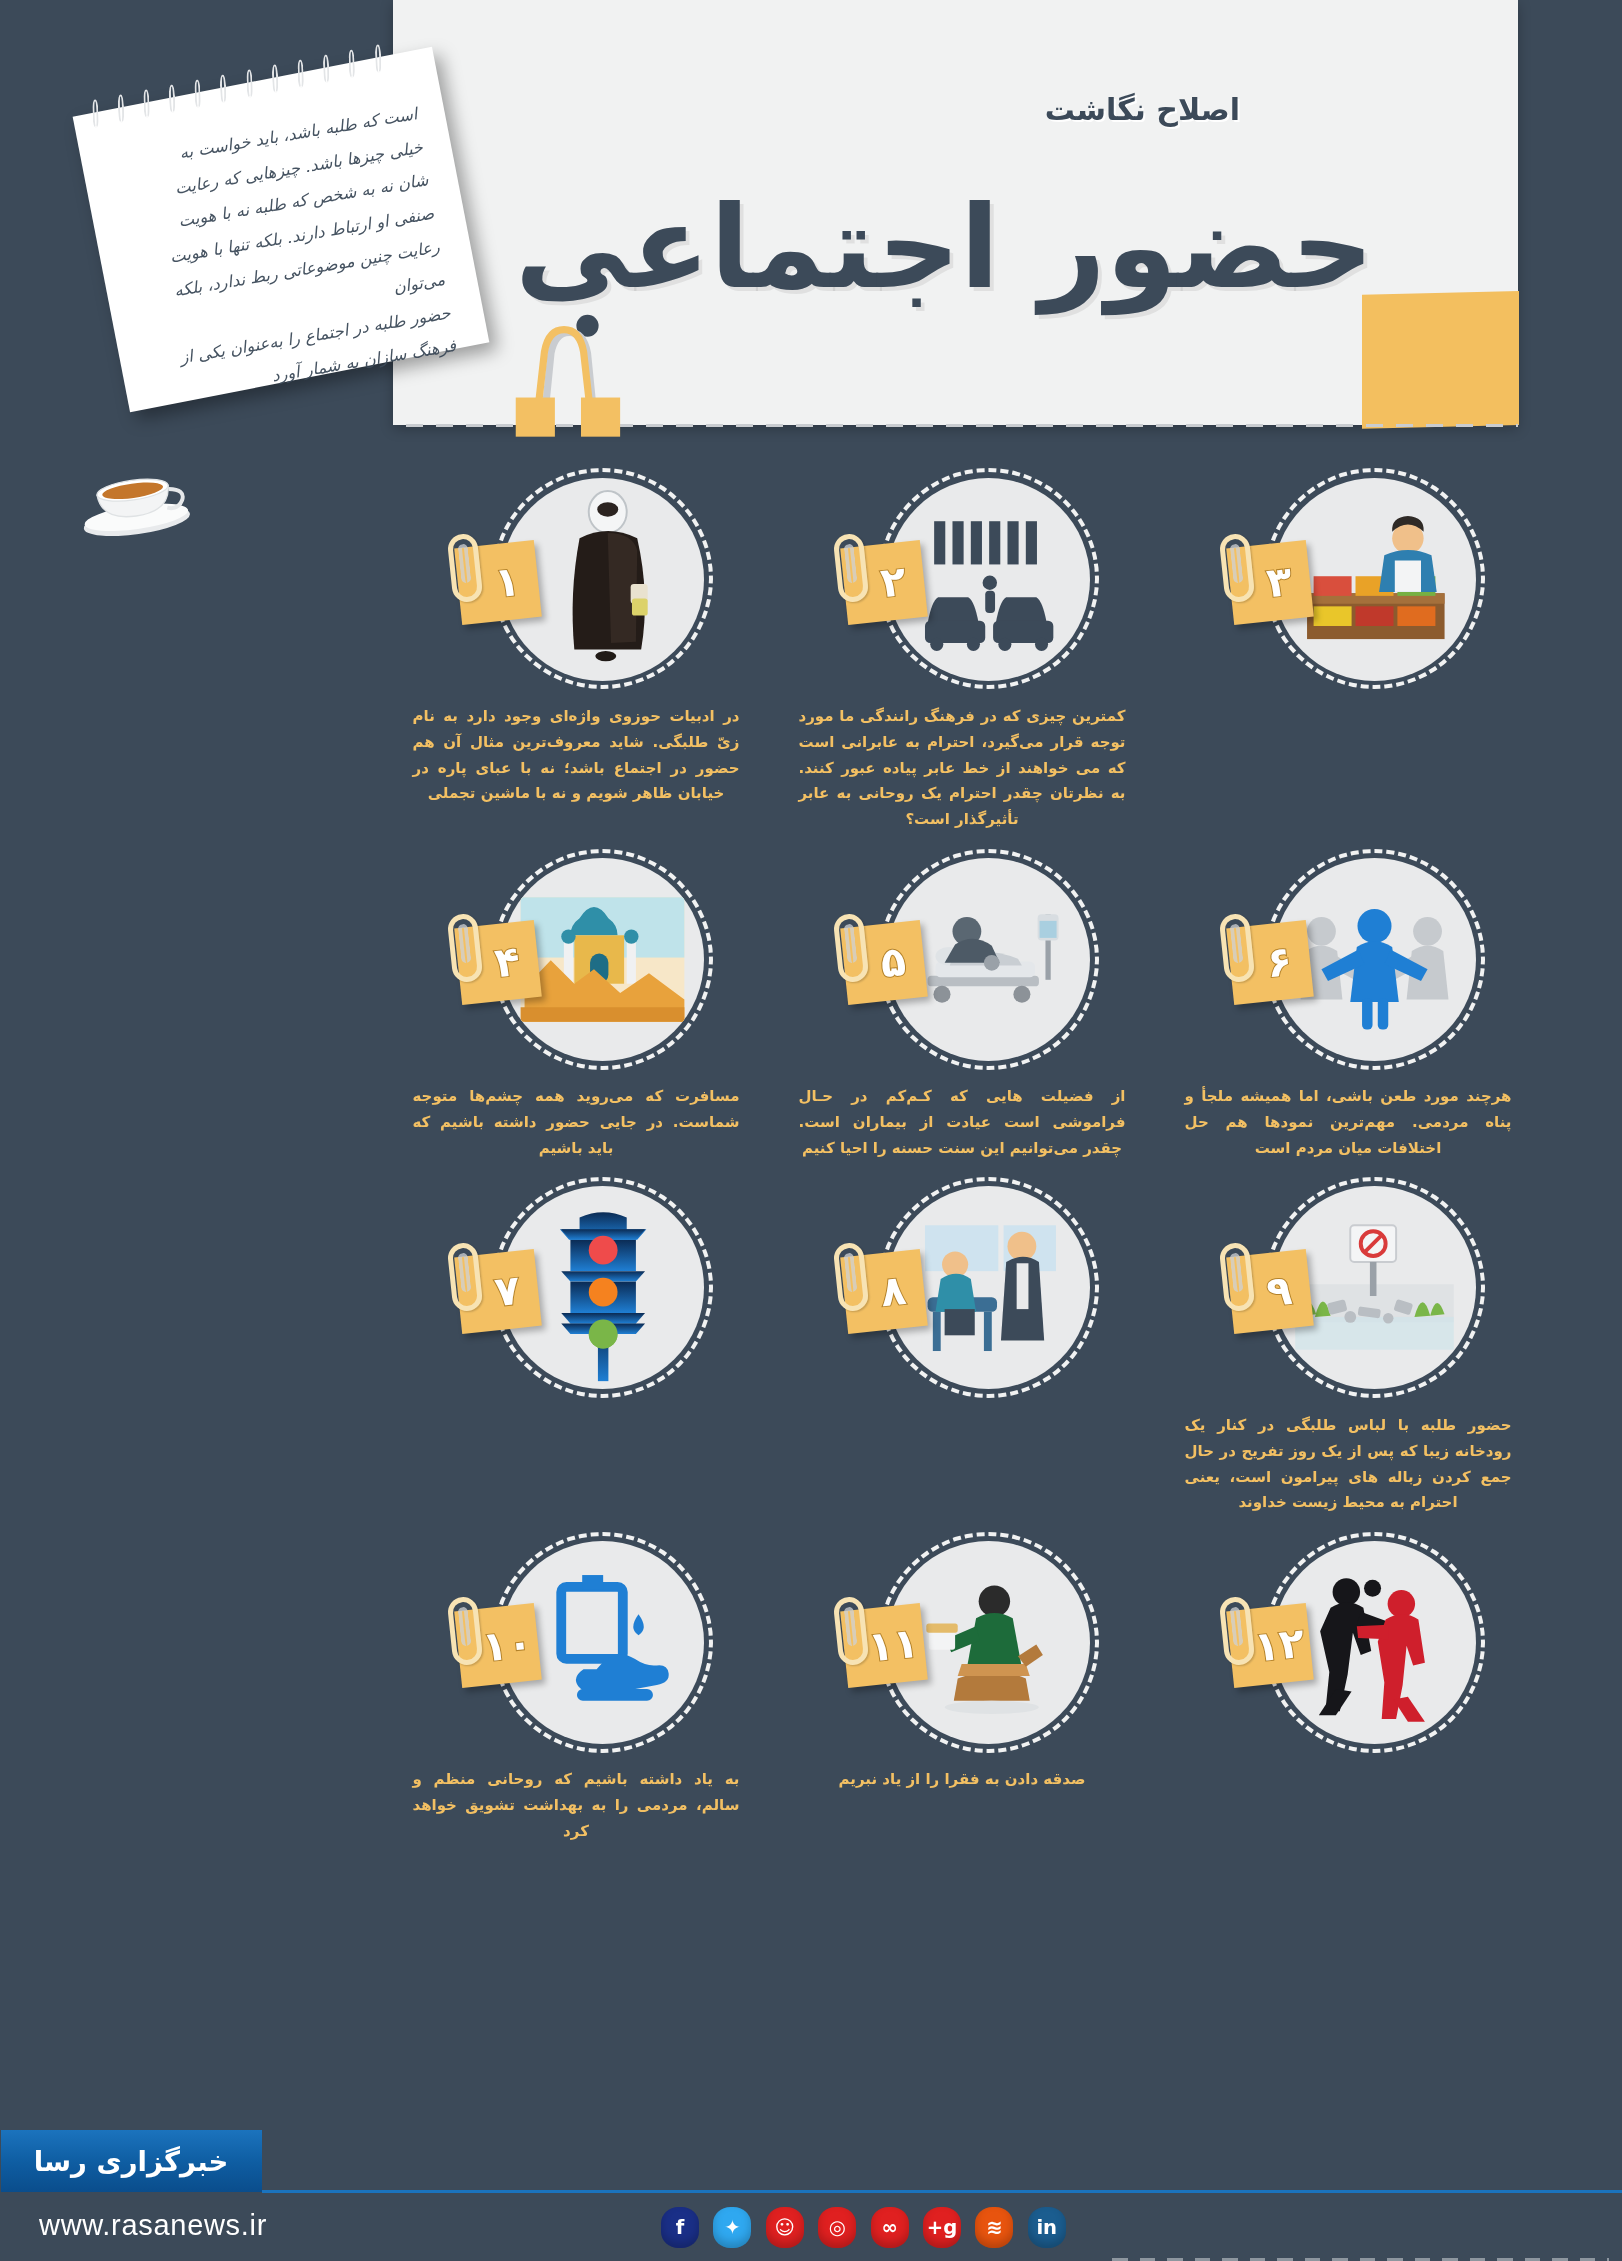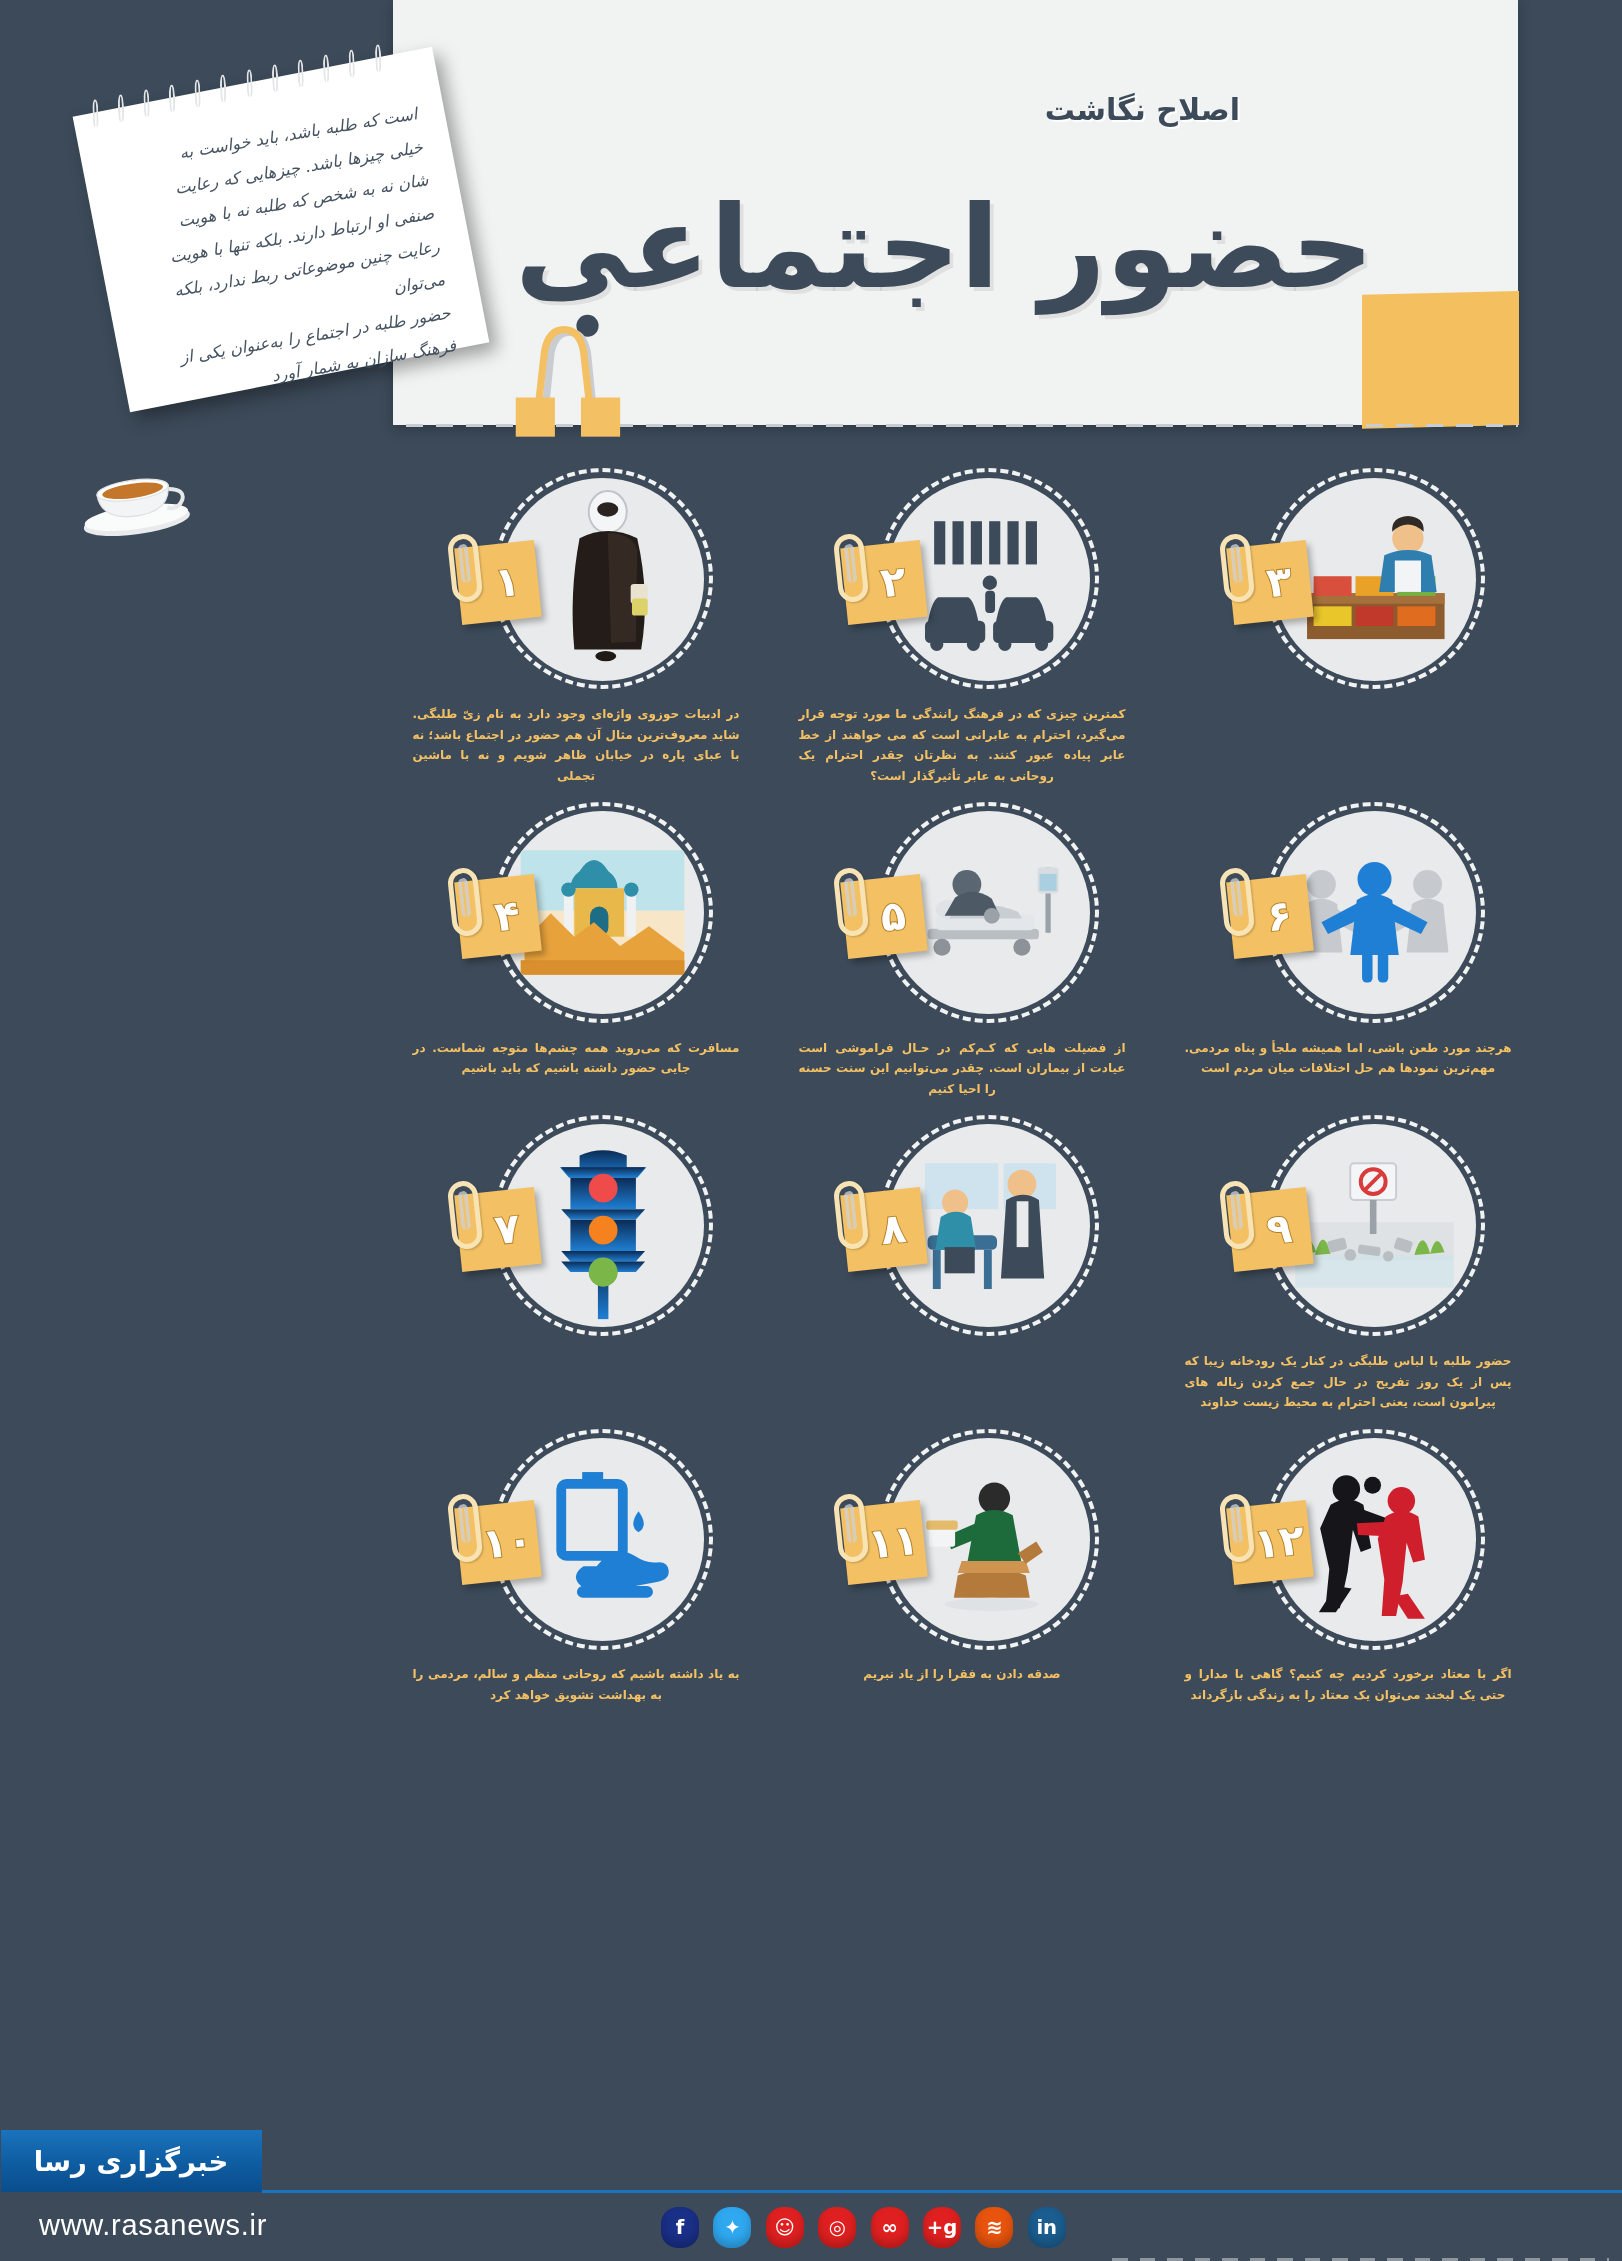--- a/index.html
+++ b/index.html
@@ -109,21 +109,21 @@
   }
   .clip::after{
     content:"";position:absolute;left:4.6px;top:5.2px;right:4.6px;bottom:14.4px;
     border:4.6px solid #cfd2d5;border-radius:11.8px;border-bottom:none;
     opacity:.75;
   }
 
   .caption{
     width:327px;margin-top:17px;
     direction:rtl;text-align:justify;text-align-last:center;
-    color:#f3c063;font-size:12px;line-height:1.72;font-weight:600;
+    color:#f3c063;font-size:15px;line-height:1.72;font-weight:600;
     font-family:"DejaVu Sans","Liberation Sans",sans-serif;
   }
 
   
   .footer{
     position:absolute;left:0;bottom:0;width:1619px;height:131px;
     background:#3c4a59;
   }
   .brand-tab{
     position:absolute;left:0;top:0;width:262px;height:62px;
@@ -554,21 +554,20 @@
               <path d="M206 238 l26 38 h-26 l-22-34z"></path>
             </g>
             <circle cx="152" cy="72" r="13" fill="#16161a"></circle>
           </svg>
         </div>
         <div class="badge">
           <span>۱۲</span>
         </div>
         <div class="clip"></div>
       </div>
-      <div class="caption">اگر با معتاد برخورد کردیم چه کنیم؟ گاهی با مدارا و حتی یک لبخند می‌توان یک معتاد را به زندگی بازگرداند</div>
     </div>
   </div>
 
 </div>
 
 <div class="footer">
   <div class="brand-tab">
     <span>خبرگزاری رسا</span>
   </div>
   <div class="footer-rule"></div>

